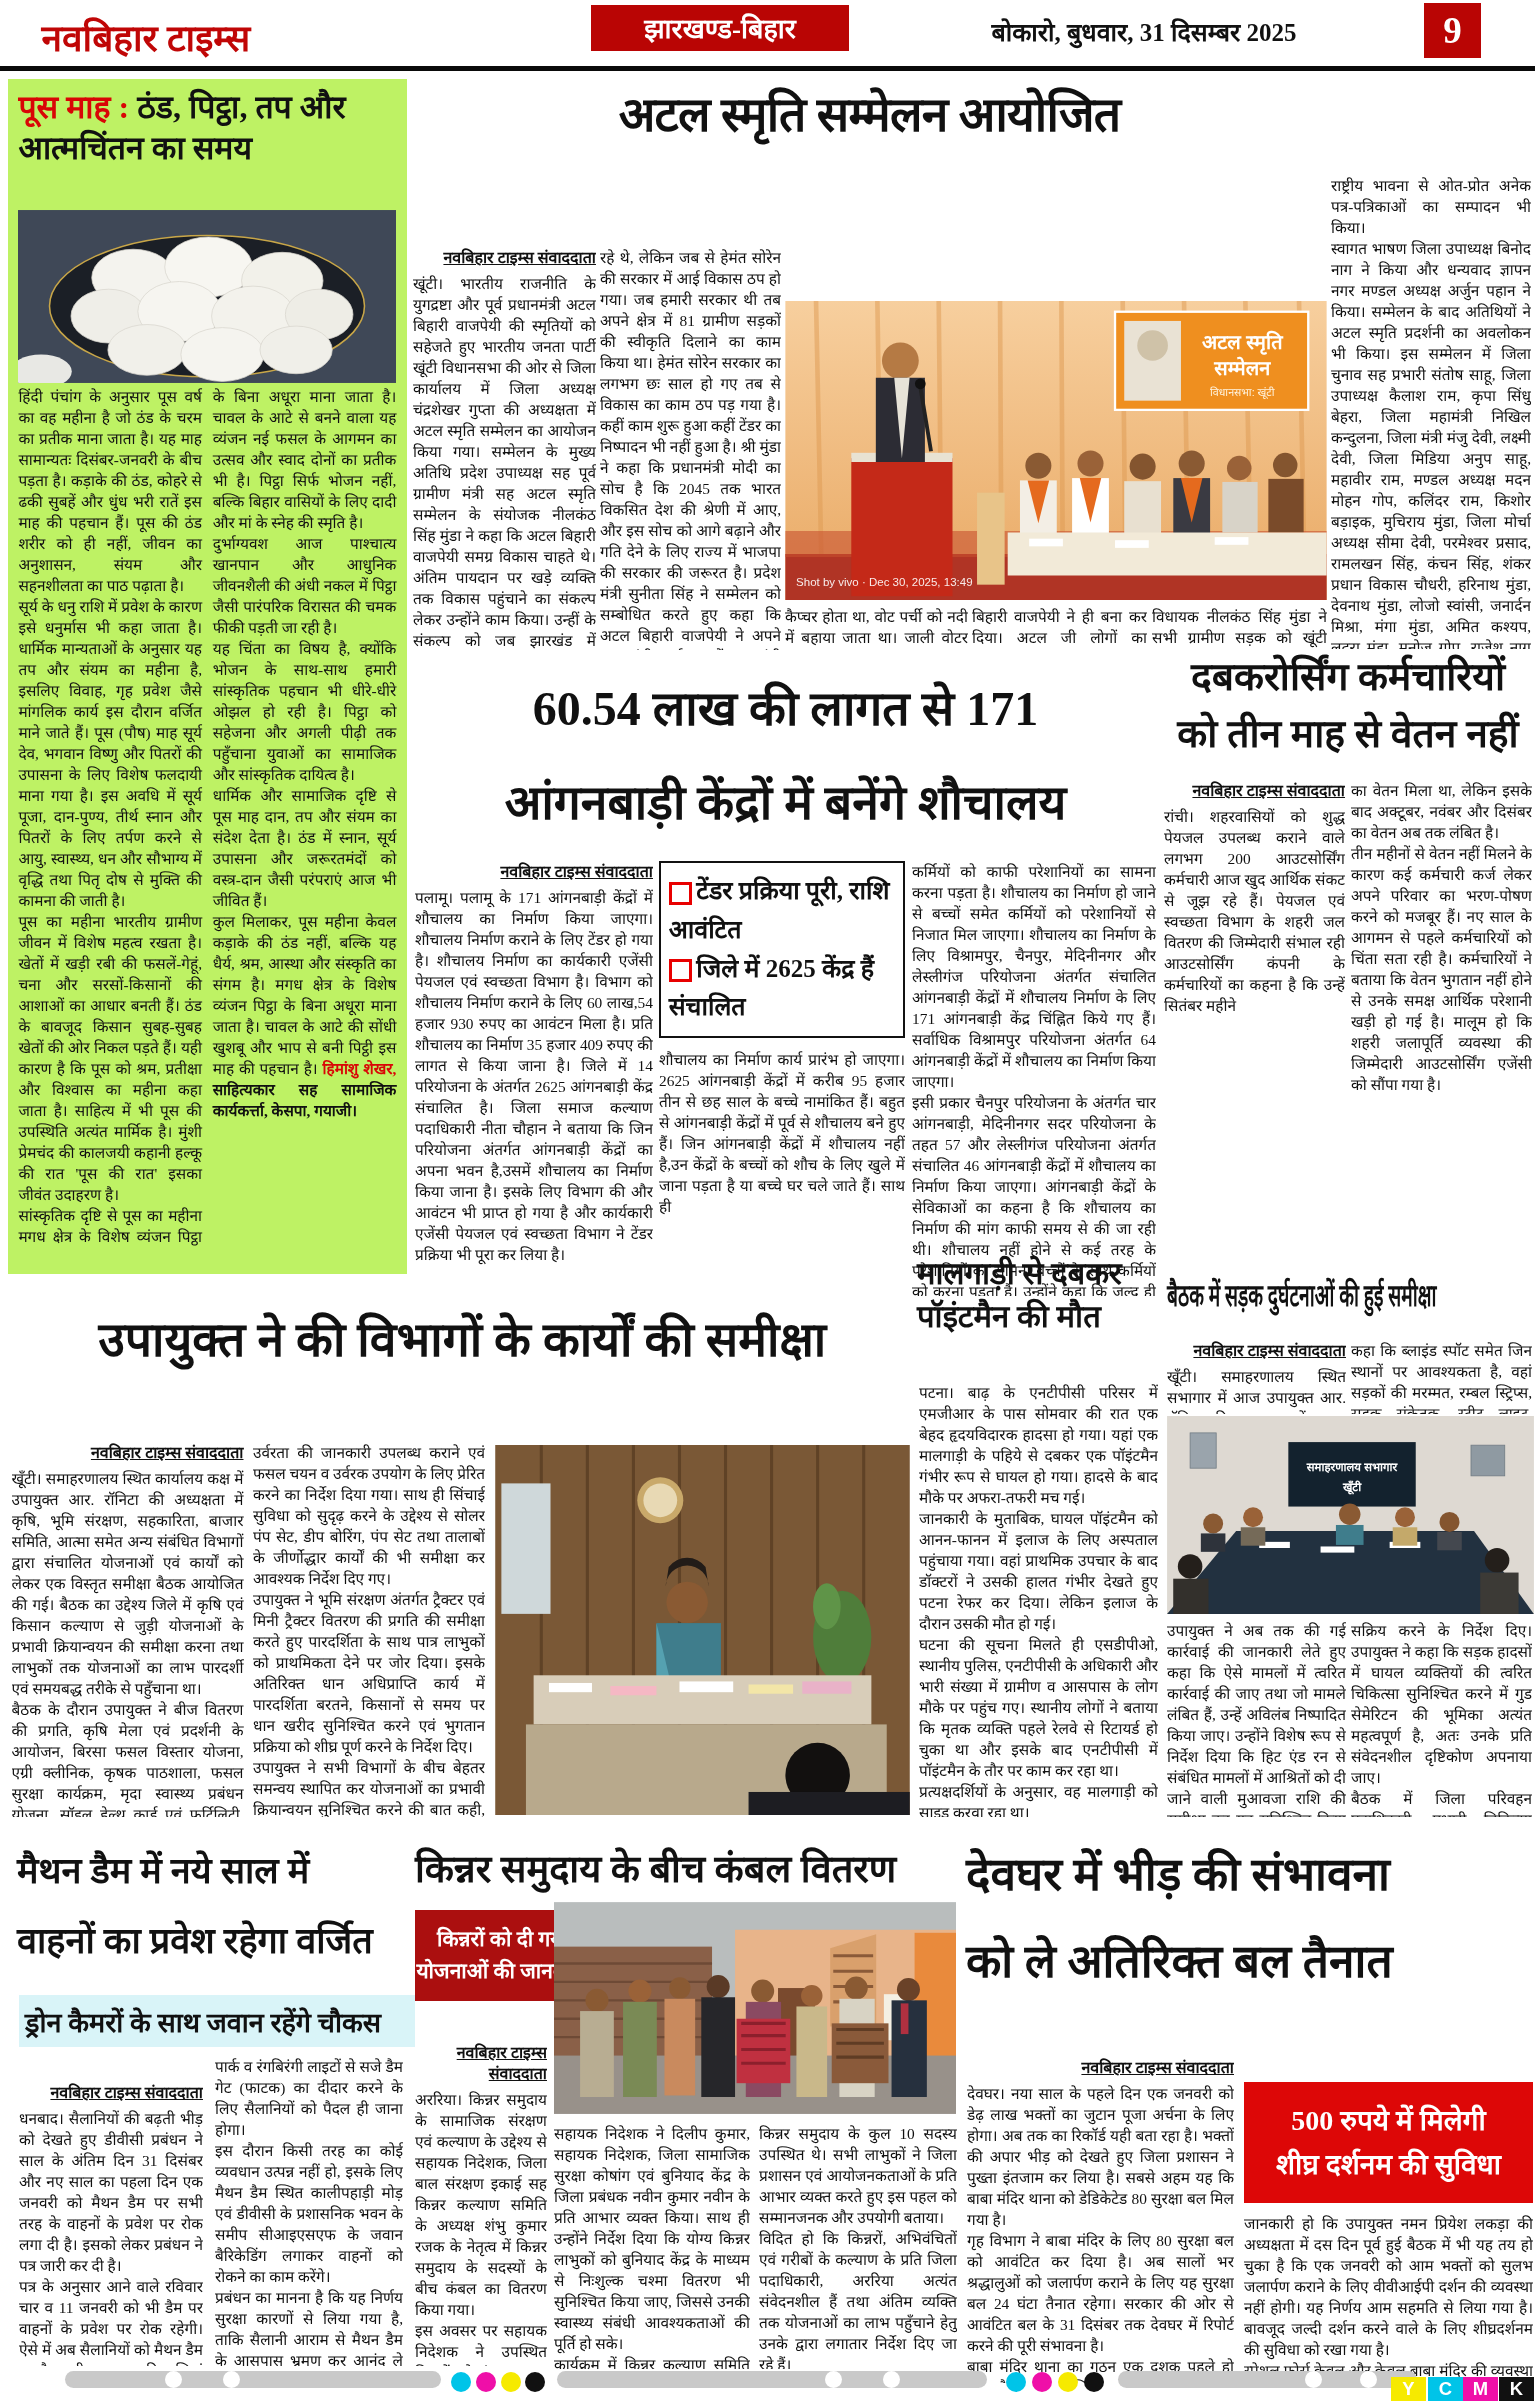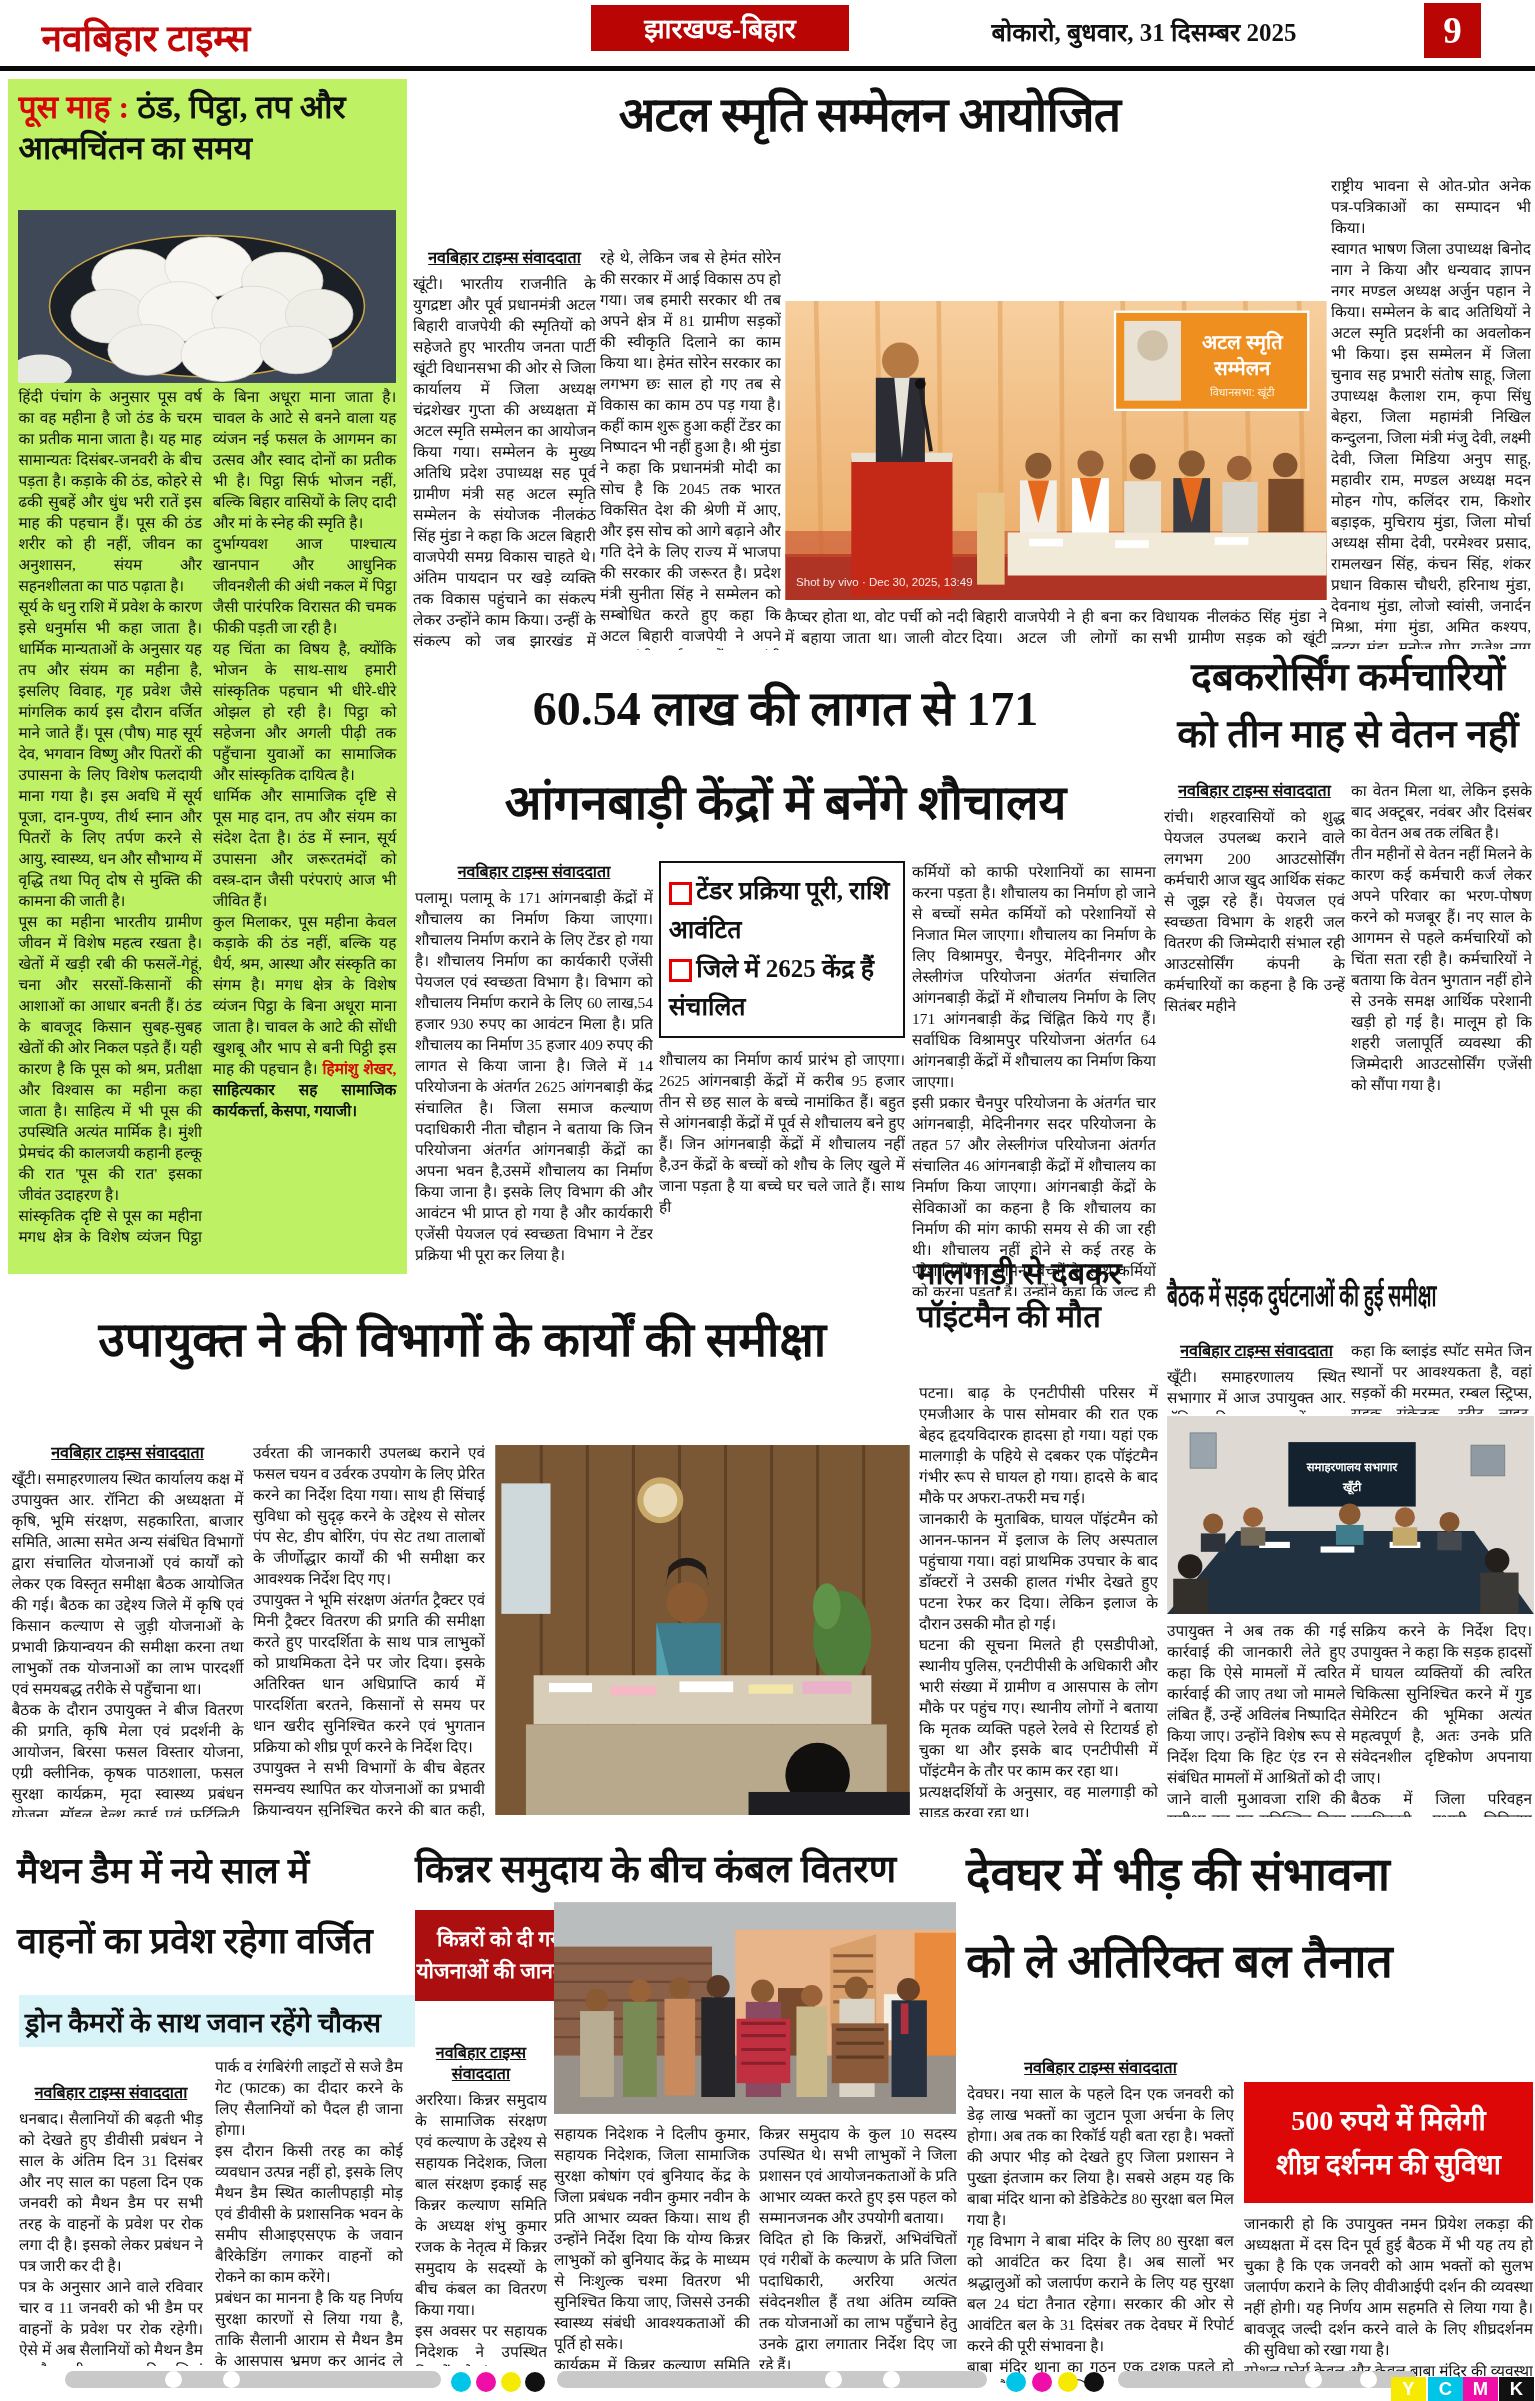--- a/index.html
+++ b/index.html
@@ -3,21 +3,21 @@
 <meta charset="utf-8">
 <style>
   html,body{margin:0;padding:0;background:#e9e9e9;}
   #paper{position:relative;width:1535px;height:2401px;background:#ffffff;overflow:hidden;
          font-family:"Liberation Serif","DejaVu Serif",serif;color:#111;}
   .abs{position:absolute;}
   .clip{overflow:hidden;}
   .pre{white-space:pre-line;}
   .just{text-align:justify;text-justify:inter-word;}
   .body-txt{font-size:15.4px;line-height:21px;}
-  .byline{font-weight:bold;text-decoration:underline;text-align:center;font-size:16px;margin:0 0 4.6px 0;}
+  .byline{font-weight:bold;text-decoration:underline;text-align:right;font-size:16px;margin:0 0 4.6px 0;}
   
   #masthead{left:21.5px;top:10.7px;font-size:37px;font-weight:bold;color:#c00606;margin-left:20px;}
   #section-box{left:591px;top:4.6px;width:258px;height:46px;background:#b90504;color:#fff;
       display:flex;align-items:center;justify-content:center;font-size:27px;font-weight:bold;}
   #dateline{left:883px;top:14px;width:522px;text-align:center;font-size:25px;font-weight:bold;}
   #page-box{left:1424px;top:3.1px;width:57px;height:55px;background:#b90504;color:#fff;
       display:flex;align-items:center;justify-content:center;font-size:37px;font-weight:bold;}
   #head-rule{left:0;top:66px;width:1535px;height:5.4px;background:#0a0a0a;}
   
   #poos{left:7.7px;top:79px;width:399px;height:1195px;background:#bef264;}

